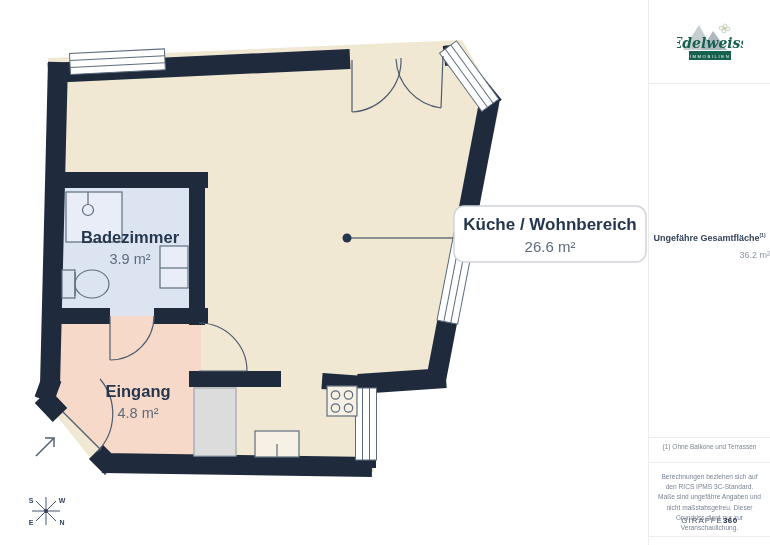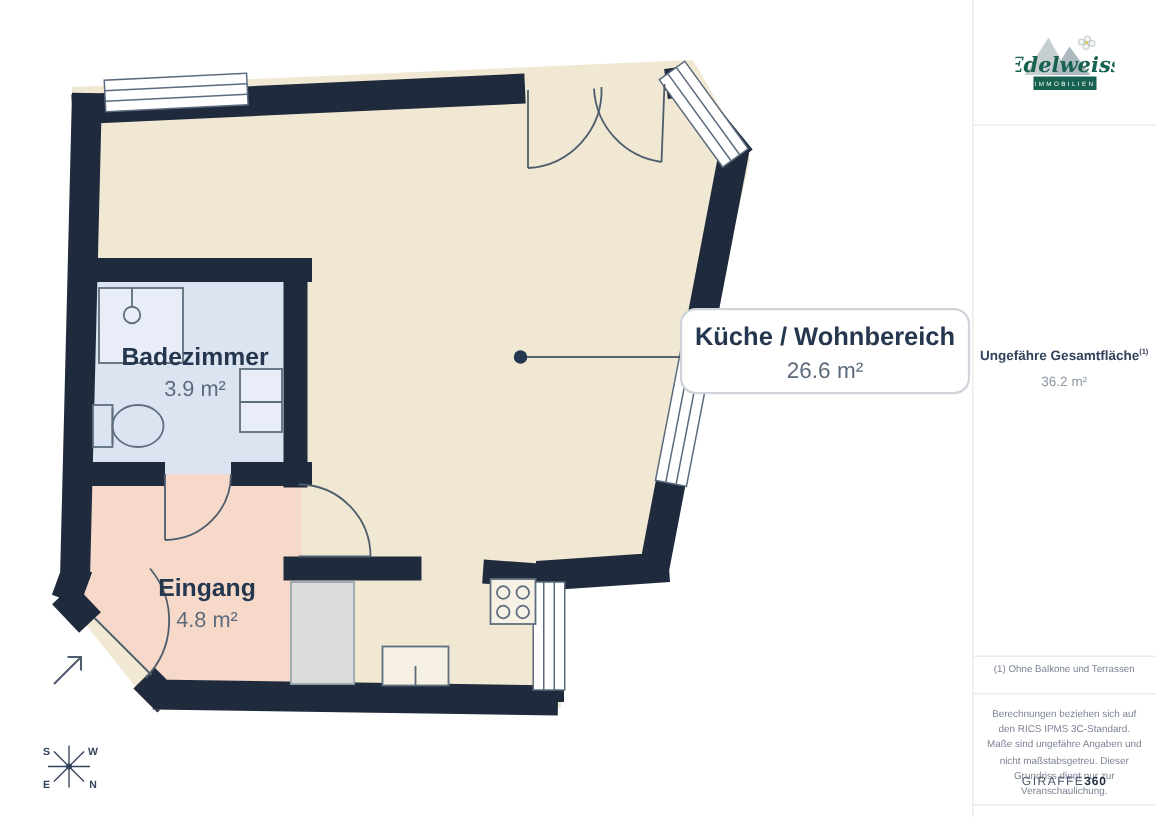--- a/index.html
+++ b/index.html
@@ -11,21 +11,21 @@
   #sidebar{
     position:absolute;left:648px;top:0;width:122px;height:545px;
     border-left:1px solid #ececec;box-sizing:border-box;background:#fff;
   }
   .sb-section{position:absolute;left:0;width:100%;box-sizing:border-box;text-align:center;}
   .sb-line{position:absolute;left:0;width:100%;height:0;border-top:1px solid #ececec;}
   #logo-box{top:10px;height:62px;display:flex;align-items:center;justify-content:center;}
   #total-box{top:232px;}
   #total-label{font-size:9px;font-weight:bold;color:#33435c;line-height:1.3;}
   #total-sup{font-size:5px;vertical-align:super;}
-  #total-value{font-size:9px;color:#8e97a5;margin-top:5px;}
+  #total-value{font-size:9px;color:#8e97a5;margin-top:5px;text-align:right;}
   #footnote-box{top:443px;font-size:6.5px;color:#7b8494;}
   #disclaimer-box{top:472px;padding:0 9px;font-size:6.6px;line-height:1.55;color:#7b8494;}
   #credit-box{top:516px;font-size:8px;color:#4a5668;letter-spacing:1px;}
   #credit-box b{letter-spacing:0.5px;color:#222f43;text-align:center;}
   .svgtext{font-family:"Liberation Sans","DejaVu Sans",sans-serif;}
 </style>
 </head>
 <body>
 
 <div id="plan-wrap">

